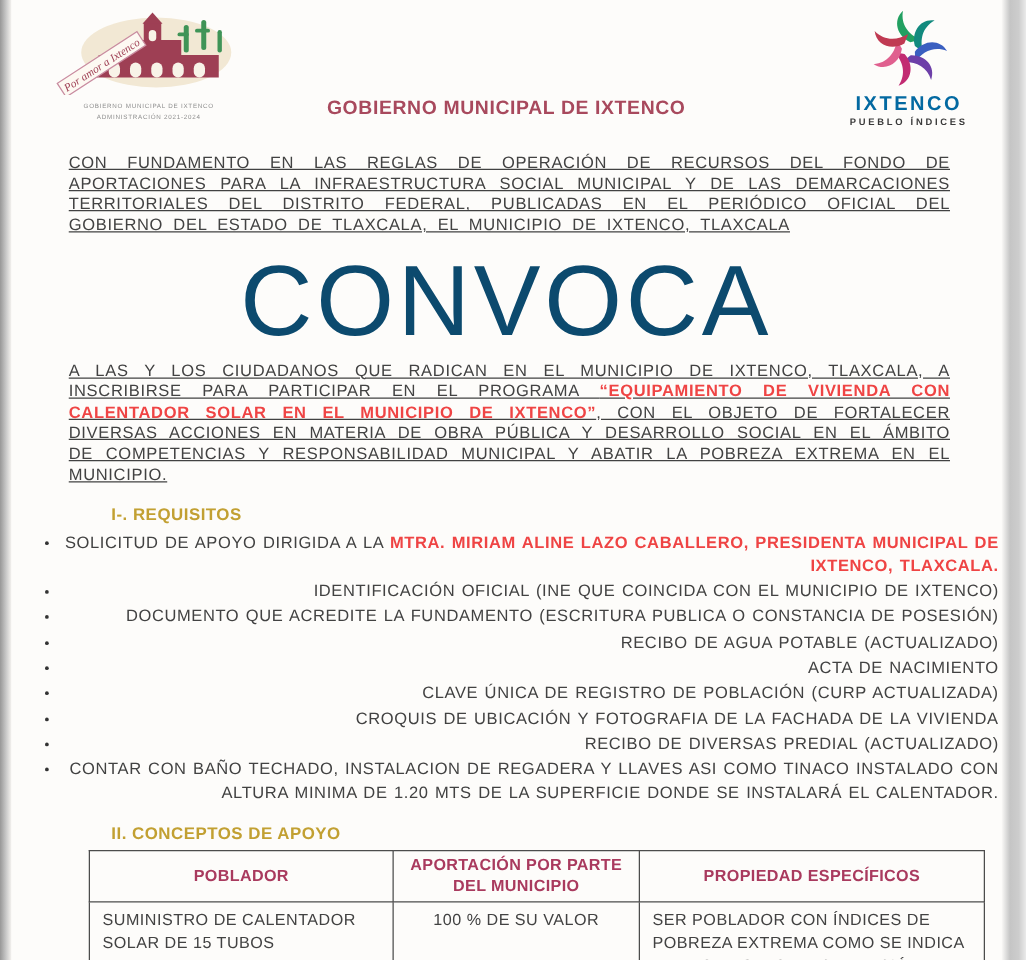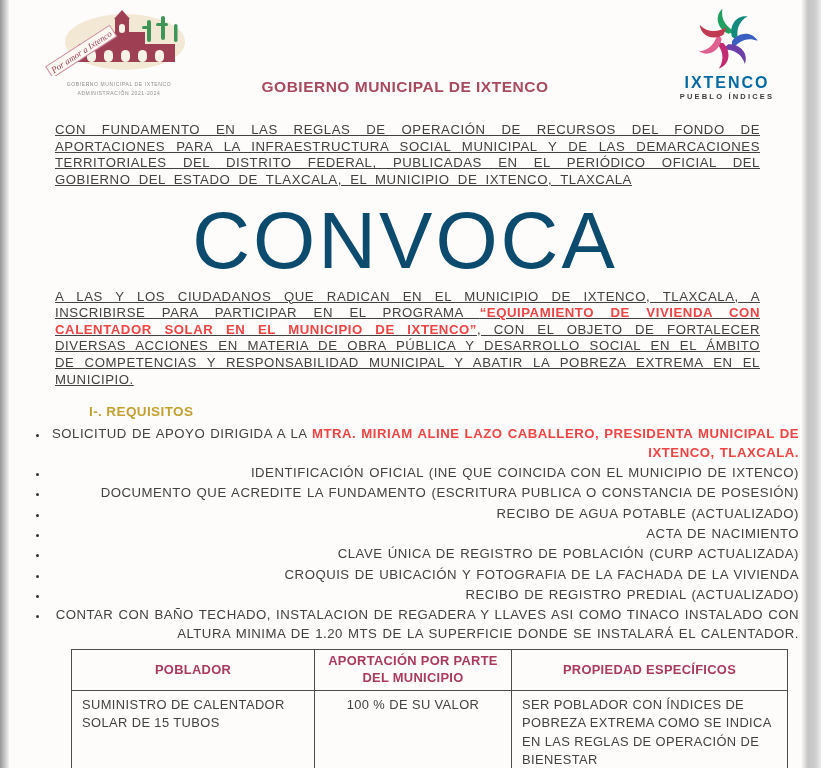--- a/index.html
+++ b/index.html
@@ -126,24 +126,25 @@
   <div class="h-gold">I-. REQUISITOS</div>
 
   <ul class="reqs">
     <li><span>SOLICITUD DE APOYO DIRIGIDA A LA </span><b>MTRA. MIRIAM ALINE LAZO CABALLERO, PRESIDENTA MUNICIPAL DE IXTENCO, TLAXCALA.</b></li>
     <li><span>IDENTIFICACIÓN OFICIAL (INE QUE COINCIDA CON EL MUNICIPIO DE IXTENCO)</span></li>
     <li><span>DOCUMENTO QUE ACREDITE LA FUNDAMENTO (ESCRITURA PUBLICA O CONSTANCIA DE POSESIÓN)</span></li>
     <li><span>RECIBO DE AGUA POTABLE (ACTUALIZADO)</span></li>
     <li><span>ACTA DE NACIMIENTO</span></li>
     <li><span>CLAVE ÚNICA DE REGISTRO DE POBLACIÓN (CURP ACTUALIZADA)</span></li>
     <li><span>CROQUIS DE UBICACIÓN Y FOTOGRAFIA DE LA FACHADA DE LA VIVIENDA</span></li>
-    <li><span>RECIBO DE REGISTRO PREDIAL (ACTUALIZADO)</span></li>
+    <li><span>RECIBO DE DIVERSAS PREDIAL (ACTUALIZADO)</span></li>
     <li><span>CONTAR CON BAÑO TECHADO, INSTALACION DE REGADERA Y LLAVES ASI COMO TINACO INSTALADO CON ALTURA MINIMA DE 1.20 MTS DE LA SUPERFICIE DONDE SE INSTALARÁ EL CALENTADOR.</span></li>
   </ul>
 
+  <div class="h-gold">II. CONCEPTOS DE APOYO</div>
 
   <table class="apoyo">
     <colgroup>
         <col class="c1">
         <col class="c2">
         <col class="c3">
       </colgroup>
     <thead>
       <tr>
         <th>POBLADOR</th>

